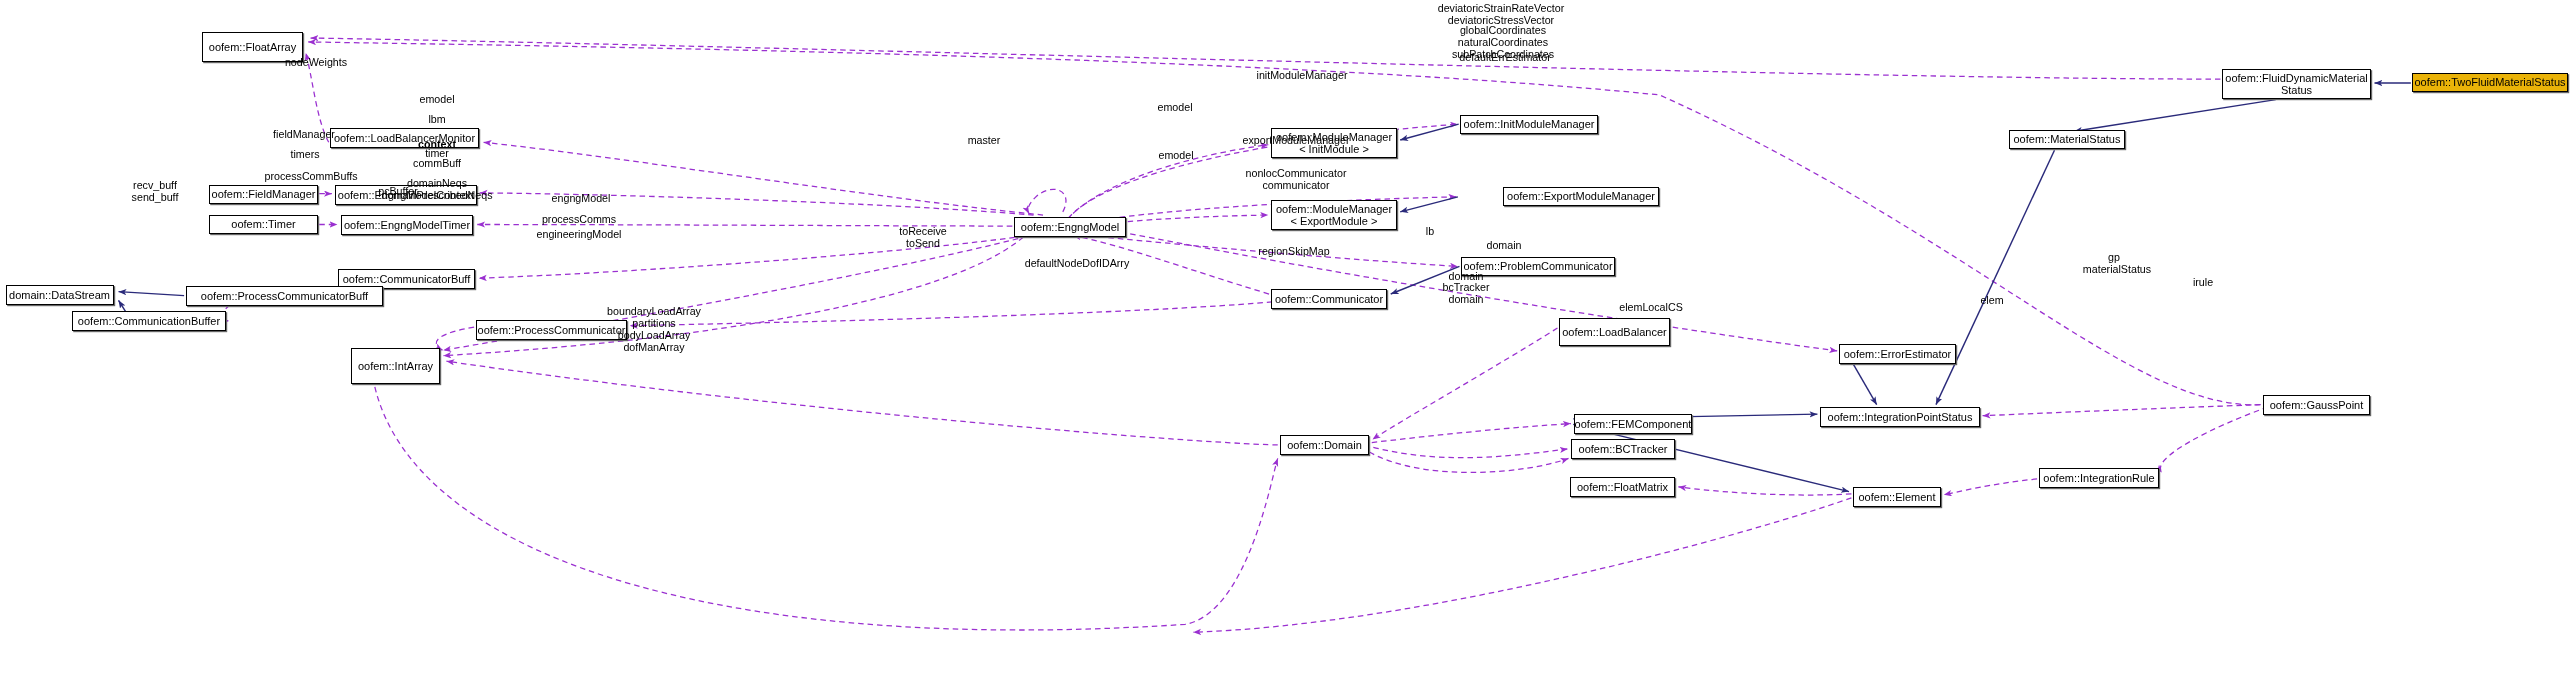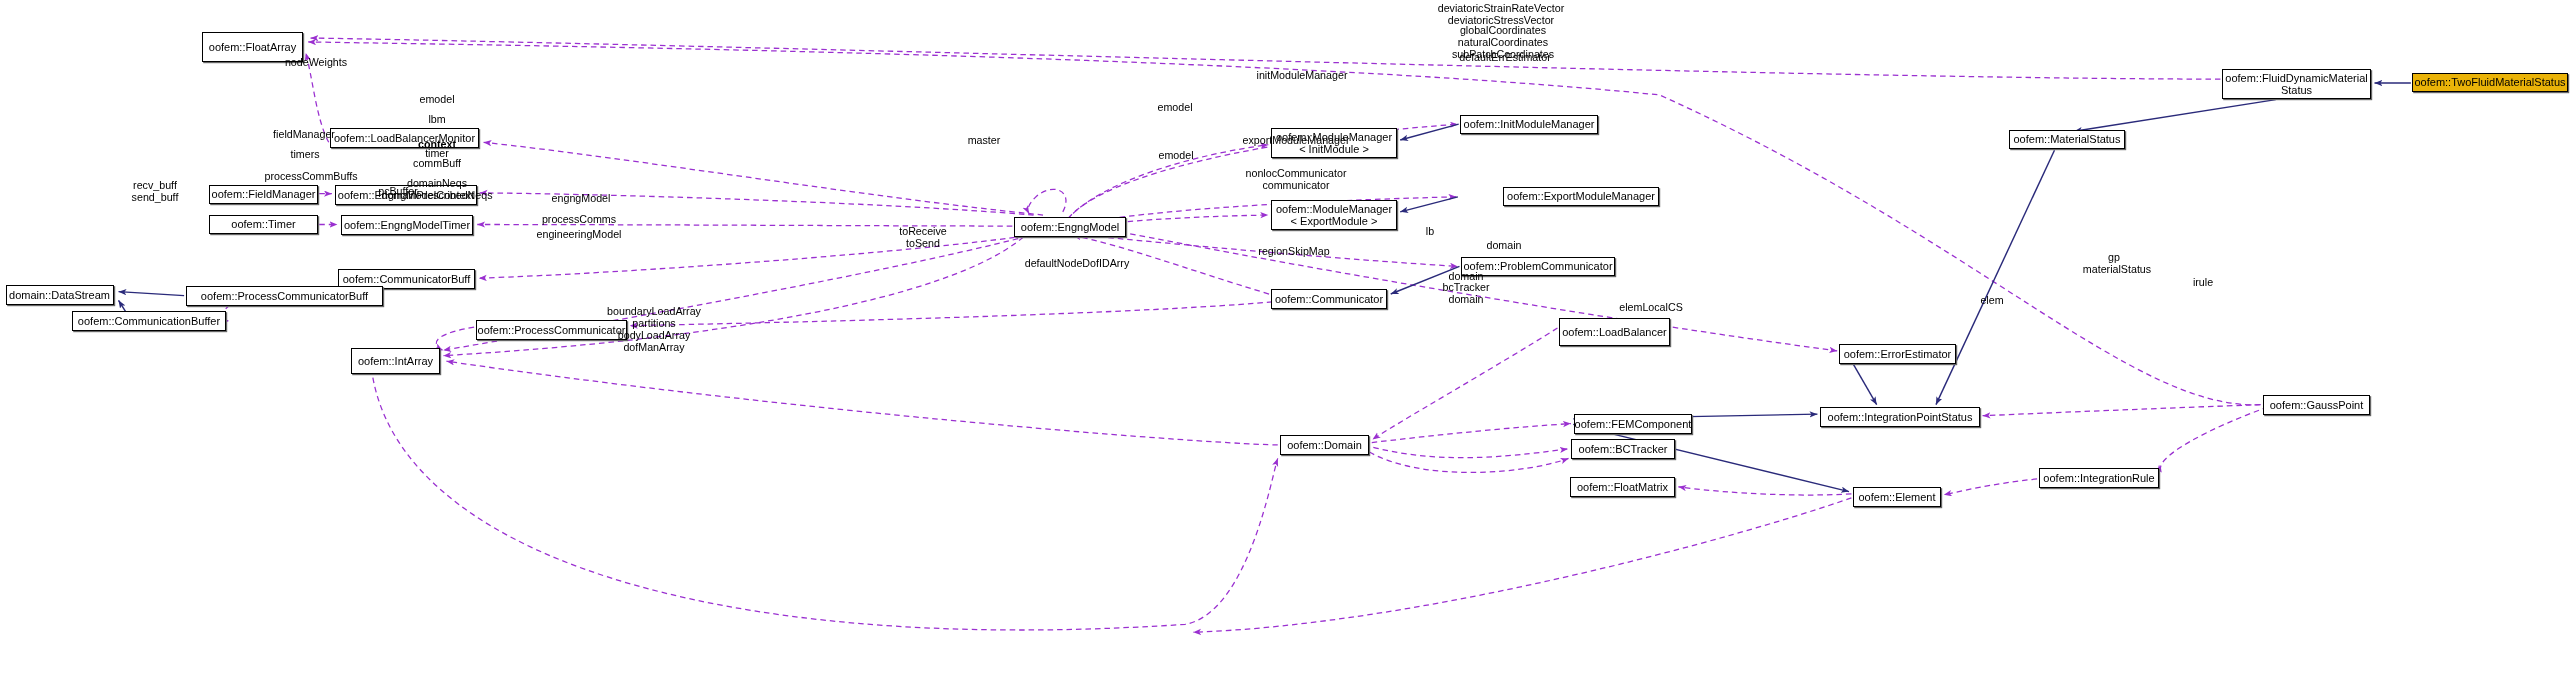--- a/index.html
+++ b/index.html
@@ -156,21 +156,21 @@
       <div class="node" style="left: 1014px; top: 217px; width: 112px; height: 20px;">oofem::EngngModel</div>
       <div class="node" style="left: 338px; top: 269px; width: 137px; height: 20px;">oofem::CommunicatorBuff</div>
       <div class="node" style="left: 5.5px; top: 285px; width: 108px; height: 20px;">domain::DataStream</div>
       <div class="node" style="left: 186px; top: 286px; width: 197px; height: 20px;">oofem::ProcessCommunicatorBuff</div>
       <div class="node" style="left: 1461px; top: 257px; width: 154px; height: 19px;">oofem::ProblemCommunicator</div>
       <div class="node" style="left: 72px; top: 311px; width: 154px; height: 20px;">oofem::CommunicationBuffer</div>
       <div class="node" style="left: 1271px; top: 289px; width: 116px; height: 20px;">oofem::Communicator</div>
       <div class="node" style="left: 1559px; top: 318px; width: 111px; height: 28px;">oofem::LoadBalancer</div>
       <div class="node" style="left: 476px; top: 320px; width: 151px; height: 20px;">oofem::ProcessCommunicator</div>
       <div class="node" style="left: 1839px; top: 344px; width: 117px; height: 20px;">oofem::ErrorEstimator</div>
-      <div class="node" style="left: 351px; top: 348px; width: 89px; height: 26px;">oofem::IntArray</div>
+      <div class="node" style="left: 351px; top: 348px; width: 89px; height: 36px;">oofem::IntArray</div>
       <div class="node" style="left: 1820px; top: 407px; width: 160px; height: 20px;">oofem::IntegrationPointStatus</div>
       <div class="node" style="left: 2263px; top: 395px; width: 107px; height: 20px;">oofem::GaussPoint</div>
       <div class="node" style="left: 1574px; top: 414px; width: 118px; height: 20px;">oofem::FEMComponent</div>
       <div class="node" style="left: 1280px; top: 435px; width: 89px; height: 20px;">oofem::Domain</div>
       <div class="node" style="left: 1571px; top: 439px; width: 104px; height: 20px;">oofem::BCTracker</div>
       <div class="node" style="left: 2039px; top: 468px; width: 120px; height: 20px;">oofem::IntegrationRule</div>
       <div class="node" style="left: 1853px; top: 487px; width: 88px; height: 20px;">oofem::Element</div>
       <div class="node" style="left: 1570px; top: 477px; width: 105px; height: 20px;">oofem::FloatMatrix</div>
     </div>
 

